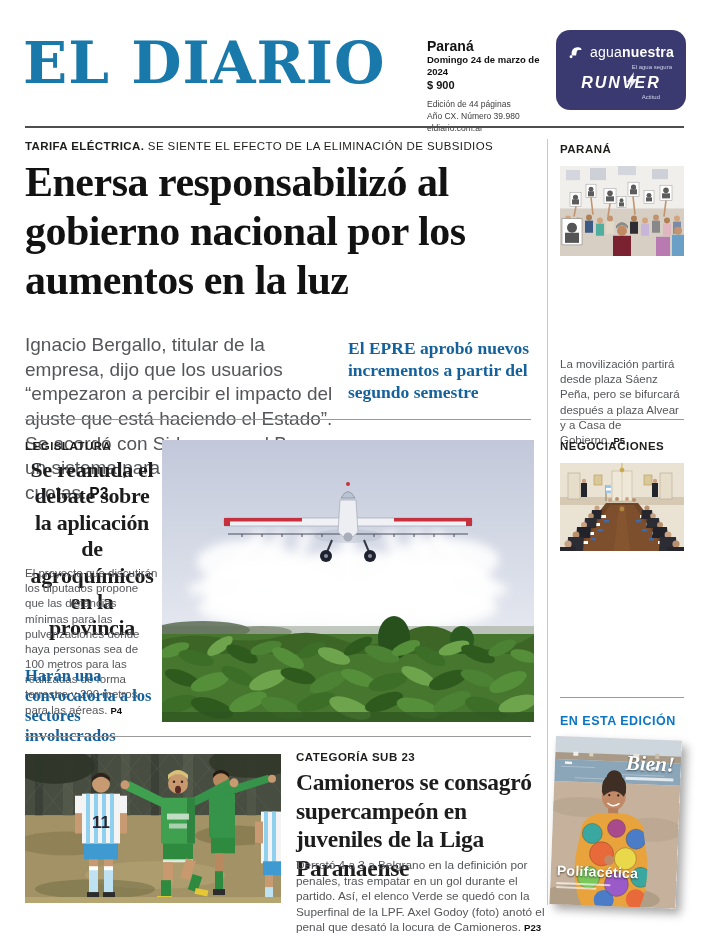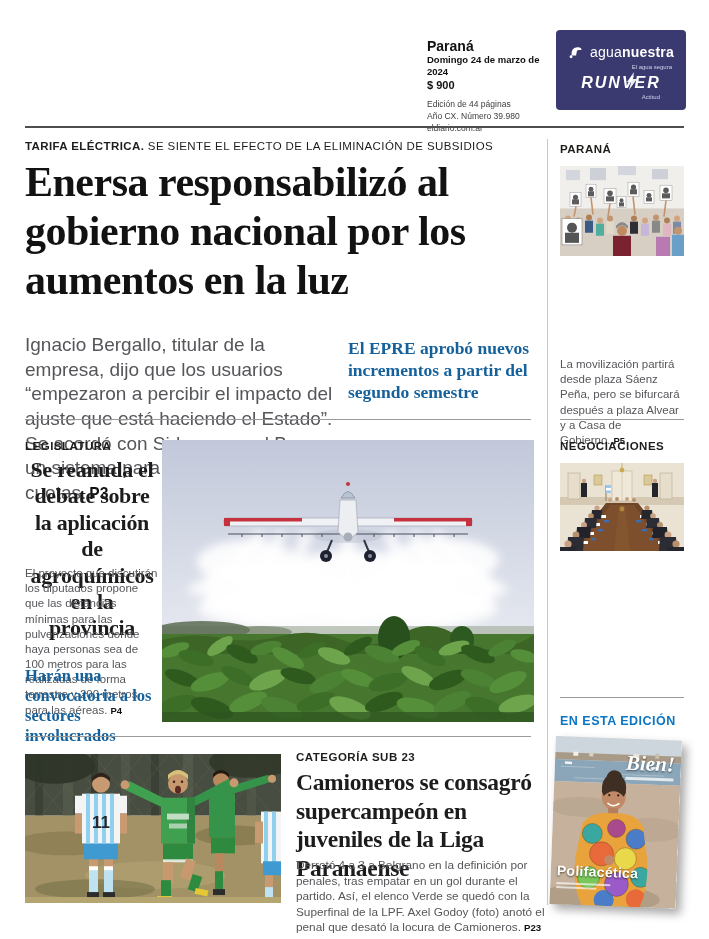--- a/index.html
+++ b/index.html
@@ -11,21 +11,21 @@
   .masthead{left:23px;top:34px;font-family:"DejaVu Serif",serif;font-weight:bold;
             font-size:58px;line-height:1;color:#1a79ab;letter-spacing:1px;}
   .dateline{left:427px;top:38px;width:120px;}
   .dl-city{font-size:14px;font-weight:bold;color:#111;line-height:1.15;}
   .dl-date{font-size:9.5px;font-weight:bold;color:#111;line-height:1.3;}
   .dl-price{font-size:11px;font-weight:bold;color:#111;line-height:1.25;margin-bottom:5px;}
   .dl-small{font-size:8.5px;color:#3c3c3c;line-height:1.45;}
   .dl-web{font-size:8.5px;color:#3c3c3c;line-height:1.45;}
 
   
-  .adbox{left:556px;top:30px;width:130px;height:80px;background:#3a3a70;border-radius:4px;
+  .adbox{left:556px;top:30px;width:130px;height:80px;background:#3a3a70;border-radius:14px;
          display:flex;flex-direction:column;justify-content:center;align-items:center;gap:4px;}
   .ad-row1{display:flex;align-items:center;gap:4px;}
   .ad-agua{color:#fff;font-size:14px;letter-spacing:.2px;}
   .ad-agua .light{font-weight:normal;}
   .ad-agua .bold{font-weight:bold;}
   .ad-tag1{color:#cfd2e8;font-size:6px;text-align:right;margin-top:-3px;width:100%;padding-right:14px;box-sizing:border-box;}
   .ad-runver{color:#fff;font-style:italic;font-weight:bold;font-size:16px;letter-spacing:2px;
              font-family:"Liberation Sans",sans-serif;position:relative;}
   .ad-tag2{color:#cfd2e8;font-size:6px;text-align:right;width:100%;padding-right:26px;box-sizing:border-box;margin-top:-2px;}
 
@@ -63,20 +63,21 @@
   .mag-lines div{height:2px;background:rgba(255,255,255,.65);margin-bottom:2px;}
 
   .photo-credit{font-size:8.5px;color:#2c2c2c;letter-spacing:.3px;text-align:right;margin-top:24px;}
   .photo-credit b{font-weight:bold;}
 </style>
 </head>
 <body>
 
 <div class="page">
 
+  <div class="abs masthead">EL DIARIO</div>
 
   <div class="abs dateline">
     <div class="dl-city">Paraná</div>
     <div class="dl-date">Domingo 24 de marzo de 2024</div>
     <div class="dl-price">$ 900</div>
     <div class="dl-small">Edición de 44 páginas</div>
     <div class="dl-small">Año CX. Número 39.980</div>
     <div class="dl-web">eldiario.com.ar</div>
   </div>
 

